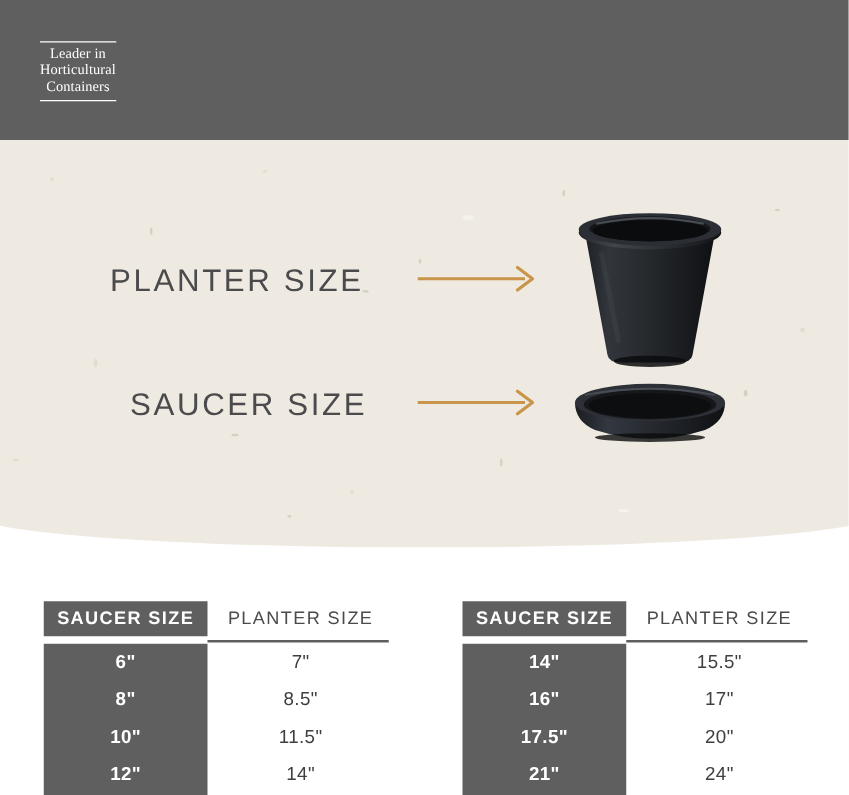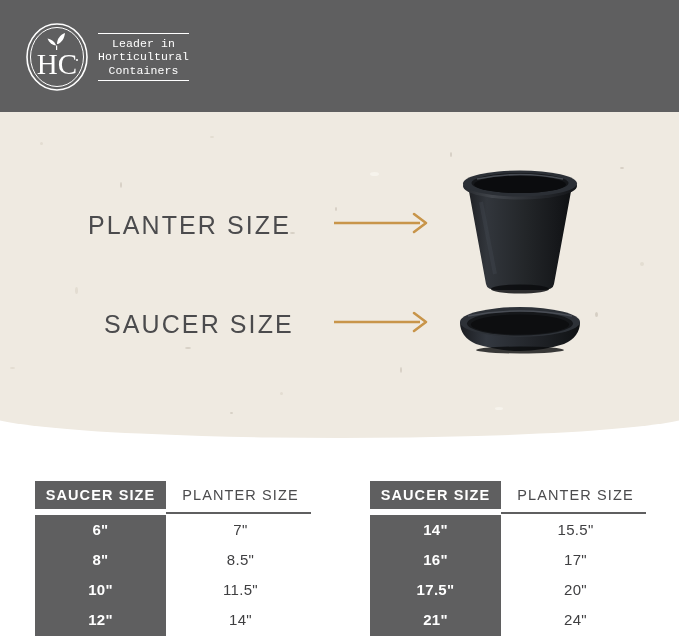--- a/index.html
+++ b/index.html
@@ -34,21 +34,21 @@
     width: 66px; height: 70px;
     position: relative;
     flex: 0 0 auto;
   }
   .logo-mark svg { display: block; }
 
   .logo-text {
     margin-left: 8px;
     color: #ffffff;
     text-align: center;
-    font-family: Liberation Mono, monospace;
+    font-family: Liberation Serif, serif;
   }
   .logo-text .rule {
     height: 1px;
     background: #ffffff;
     width: 100%;
   }
   .logo-text .lines {
     padding: 3px 0 3px 0;
   }
   .logo-text .lines div {
@@ -206,33 +206,20 @@
     color: #3f3f41;
     letter-spacing: .3px;
   }
 </style>
 </head>
 <body>
 
 <div class="header-bar">
 
   <div class="logo-wrap">
-    <div class="logo-mark">
-      <svg width="66" height="70" viewBox="0 0 66 70">
-        <ellipse cx="33" cy="35" rx="30" ry="33" fill="none" stroke="#ffffff" stroke-width="1.6"></ellipse>
-        <ellipse cx="33" cy="35" rx="26.5" ry="29.5" fill="none" stroke="#ffffff" stroke-width="1"></ellipse>
-
-        <path d="M33 22 C33 17 36 13 41 11 C40.5 16 38 20 34 22 Z" fill="#ffffff"></path>
-        <path d="M32 23 C30 19 27 17 23.5 16.5 C25 20.5 28 23 31.5 23.6 Z" fill="#ffffff"></path>
-        <path d="M32.6 23.5 L32.6 28" stroke="#ffffff" stroke-width="1.2" fill="none"></path>
-
-        <text x="33" y="52" text-anchor="middle" font-family="Liberation Serif, serif" font-size="29" fill="#ffffff">HC</text>
-        <circle cx="53" cy="38" r="1" fill="#ffffff"></circle>
-      </svg>
-    </div>
     <div class="logo-text">
       <div class="rule"></div>
       <div class="lines">
         <div>Leader in</div>
         <div>Horticultural</div>
         <div>Containers</div>
       </div>
       <div class="rule"></div>
     </div>
   </div>

